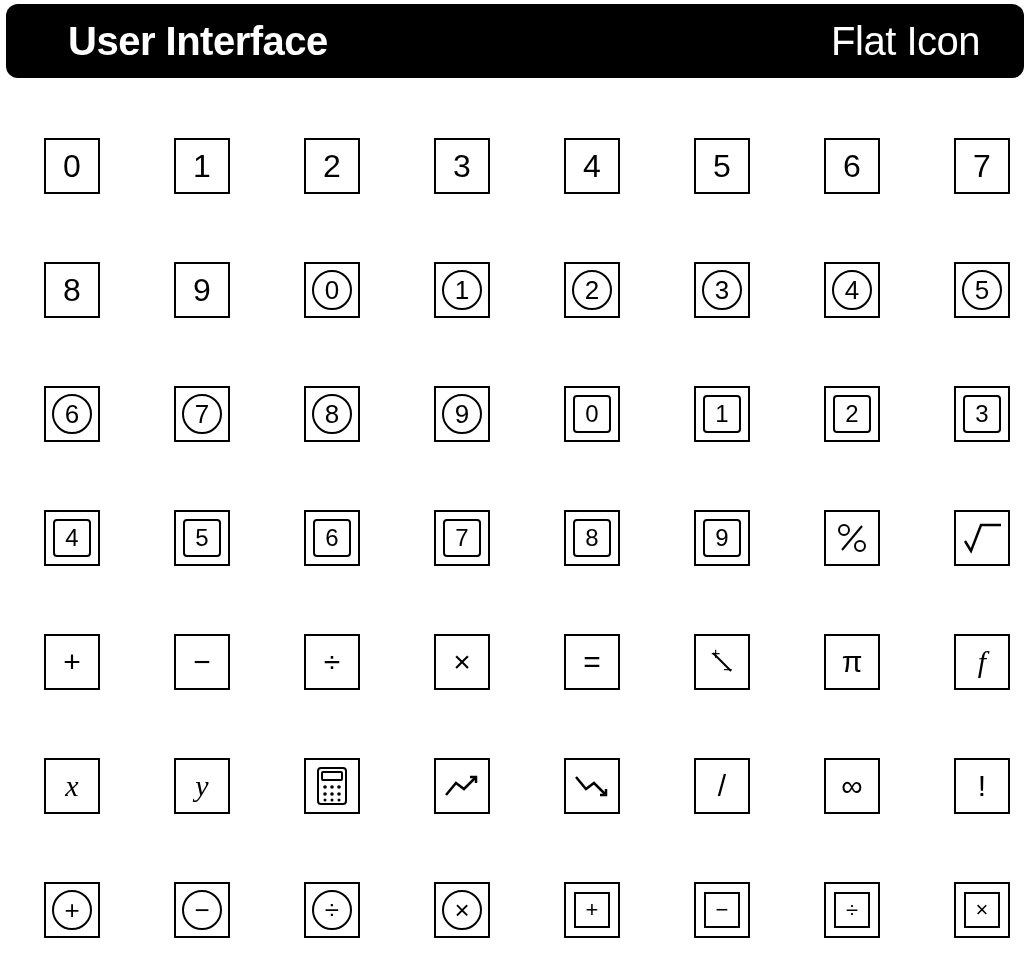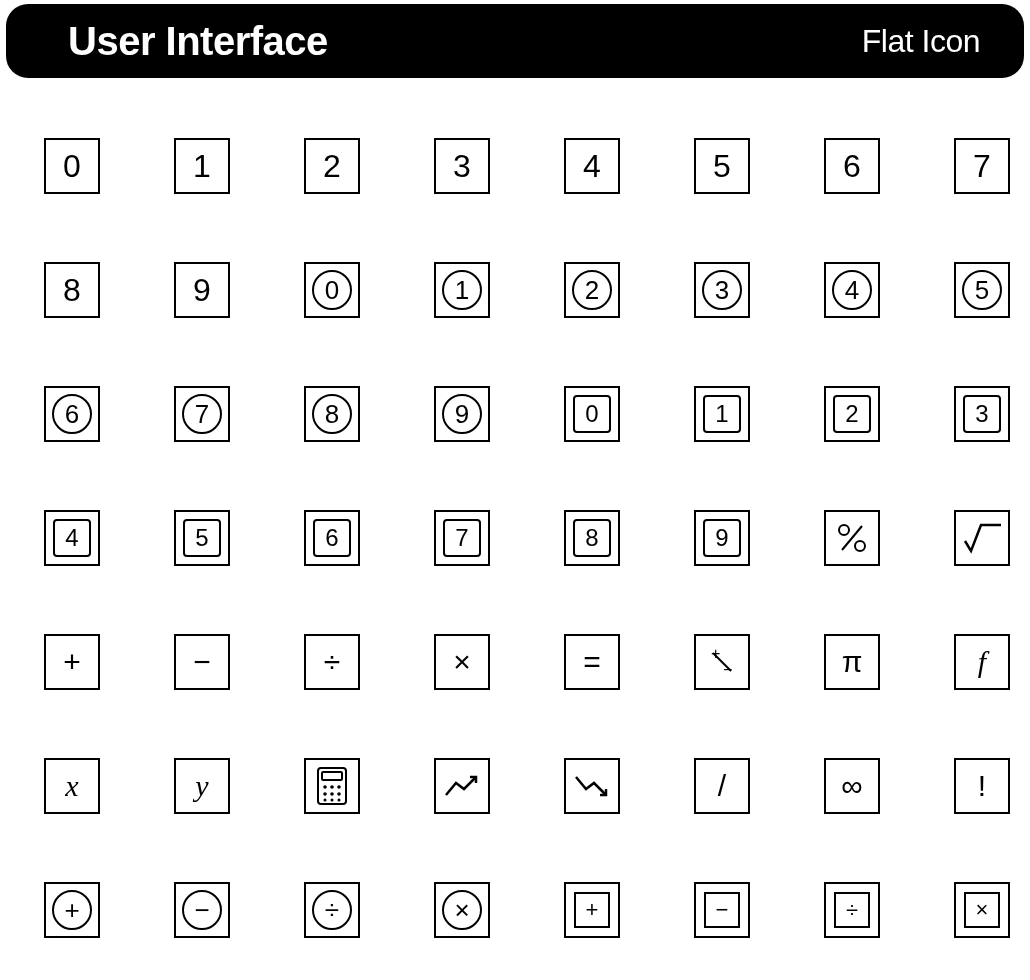--- a/index.html
+++ b/index.html
@@ -7,34 +7,34 @@
     width: 1030px;
     height: 980px;
     background: #fff;
     font-family: Arial, Helvetica, sans-serif;
     overflow: hidden;
   }
   .header {
     background: #000;
     color: #fff;
     height: 74px;
-    border-radius: 22px;
+    border-radius: 12px;
     margin: 4px 6px 0 6px;
     display: flex;
     align-items: center;
     justify-content: space-between;
     padding: 0 44px 0 62px;
   }
   .header-left {
     font-size: 40px;
     font-weight: 700;
     letter-spacing: -0.5px;
   }
   .header-right {
-    font-size: 32px;
+    font-size: 40px;
     font-weight: 400;
     letter-spacing: -0.5px;
   }
   .grid {
     display: grid;
     grid-template-columns: repeat(8, 56px);
     grid-auto-rows: 56px;
     column-gap: 74px;
     row-gap: 68px;
     padding: 60px 0 0 44px;

